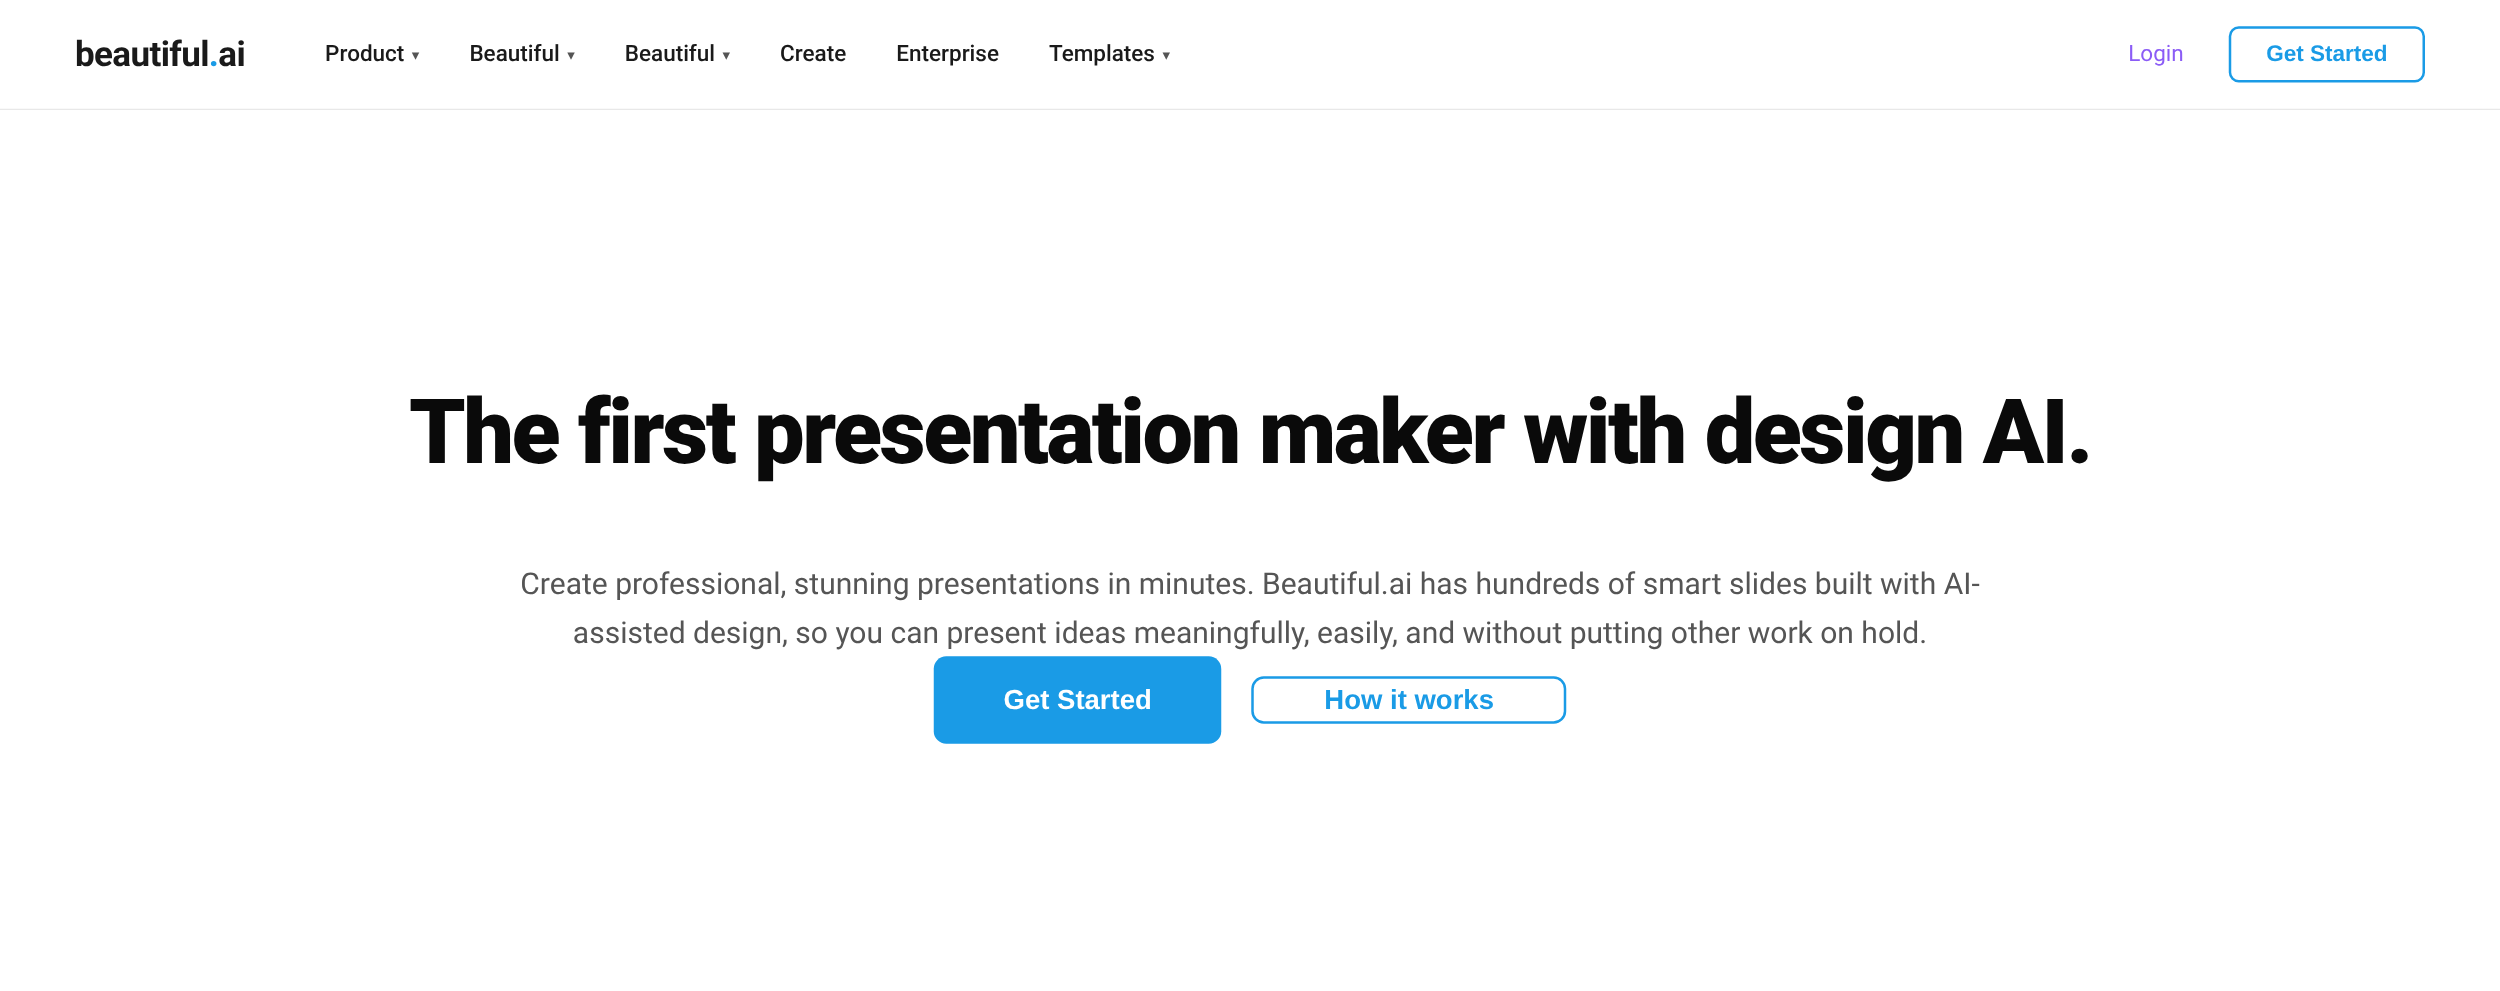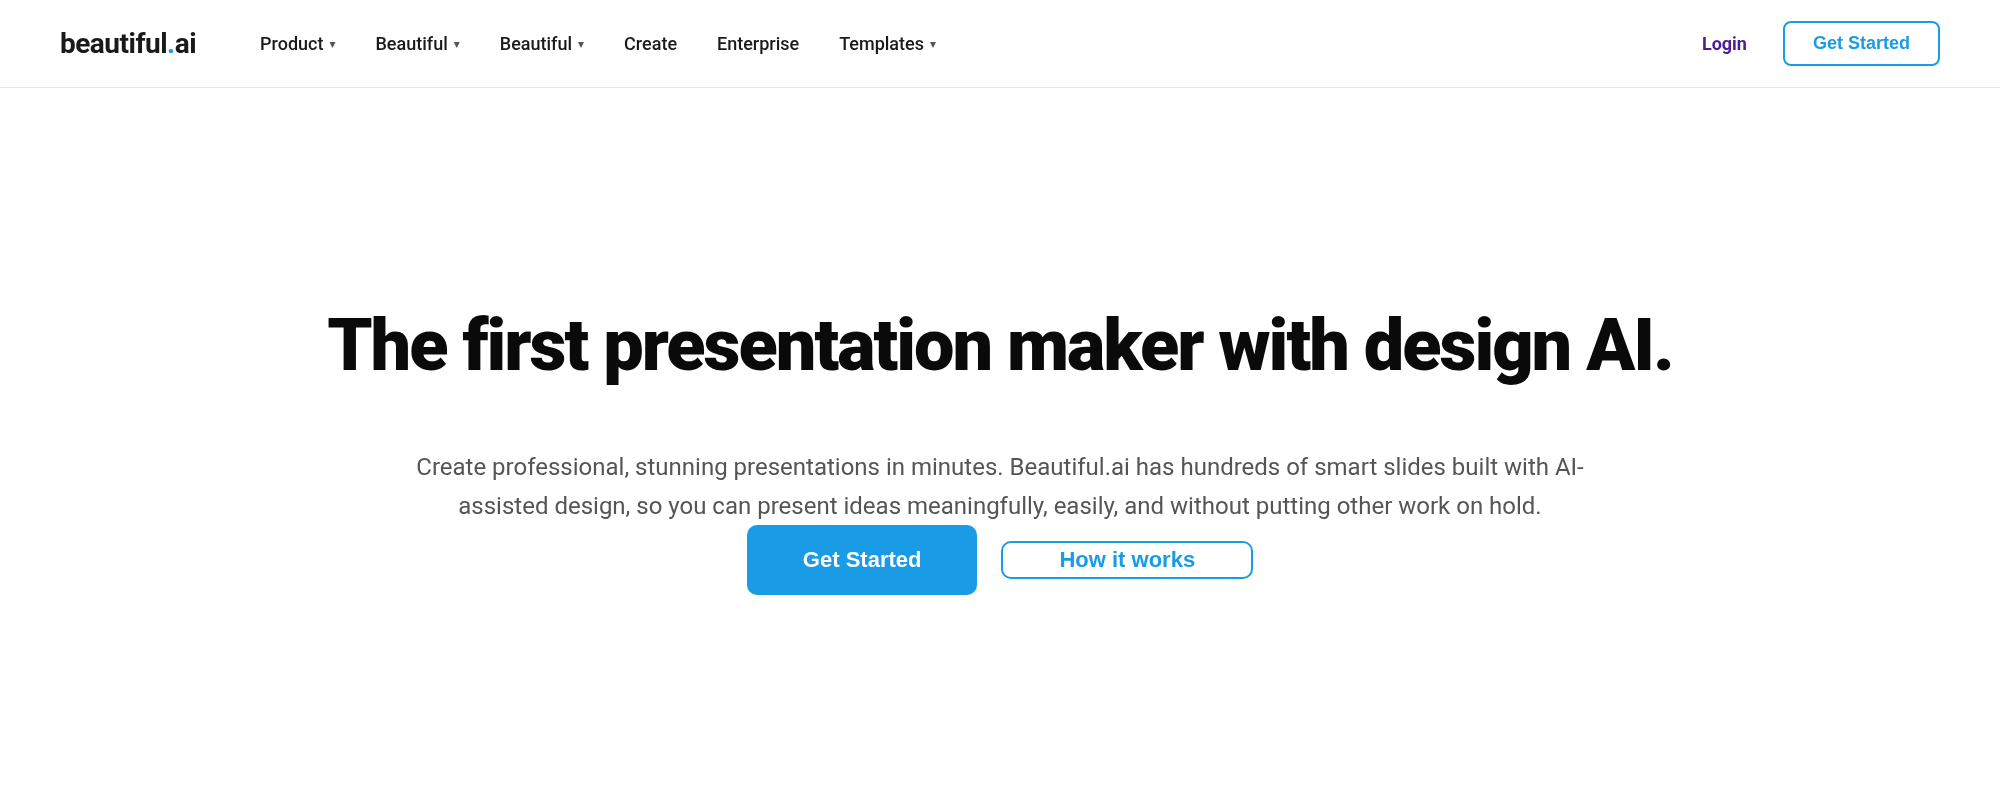--- a/index.html
+++ b/index.html
@@ -75,22 +75,22 @@
     }
 
     .navbar-right {
       display: flex;
       align-items: center;
       gap: 20px;
     }
 
     .login-btn {
       font-size: 18px;
-      font-weight: 700;
-      color: #4c1d95;
+      font-weight: 400;
+      color: #8b5cf6;
       cursor: pointer;
       padding: 8px 16px;
       text-decoration: none;
     }
 
     .get-started-nav-btn {
       font-size: 18px;
       font-weight: 600;
       color: #1a9be6;
       border: 2px solid #1a9be6;

